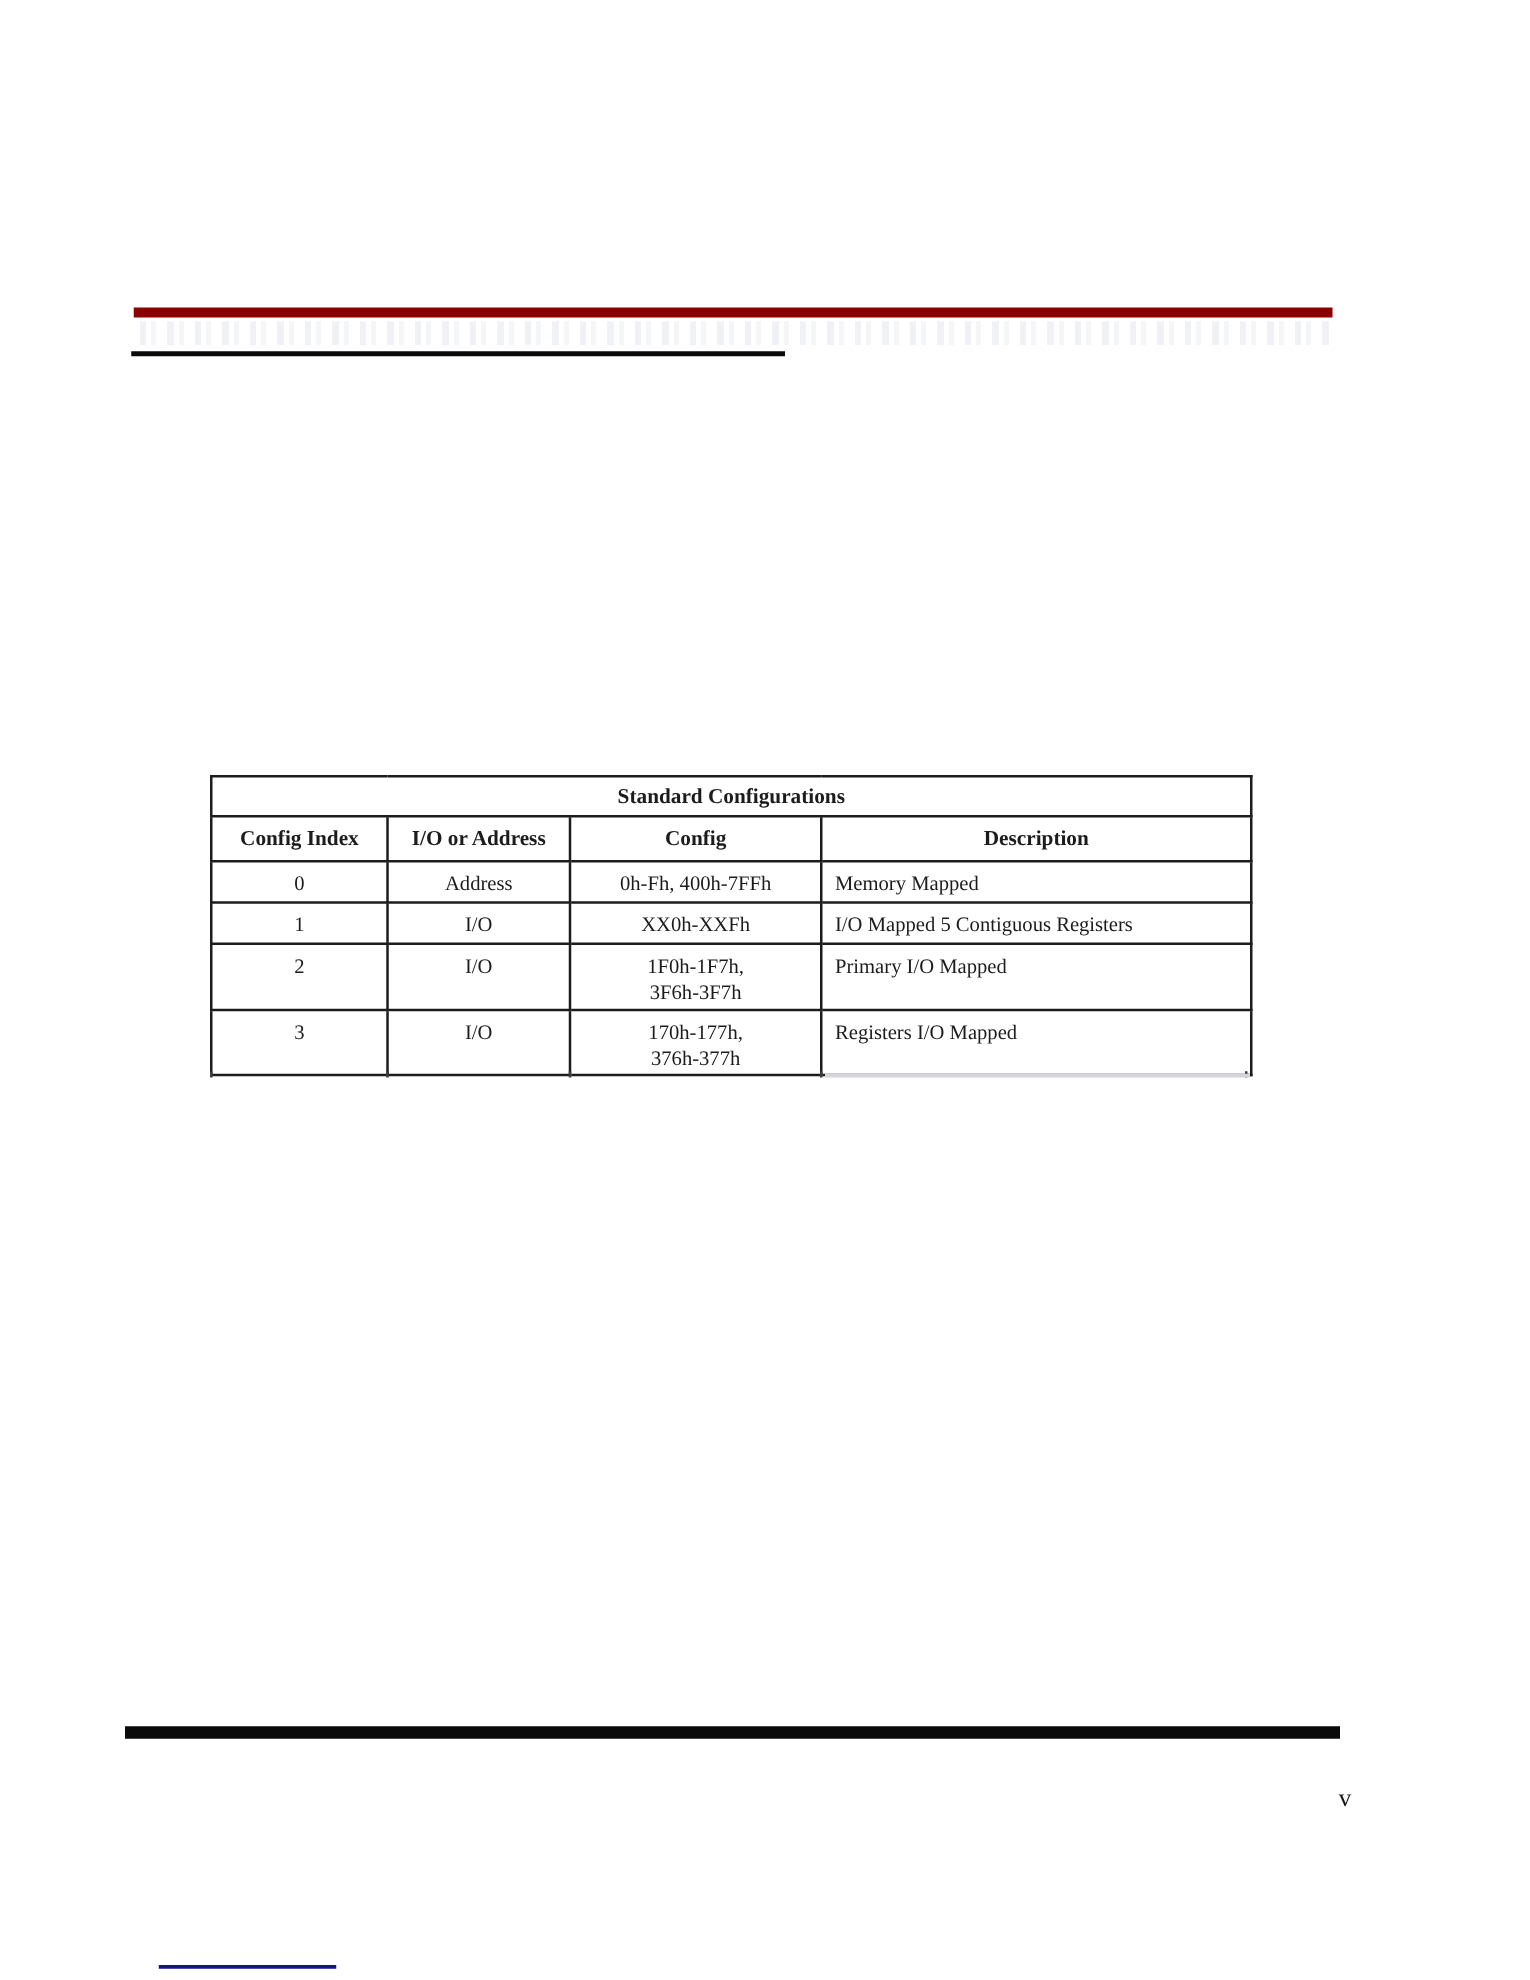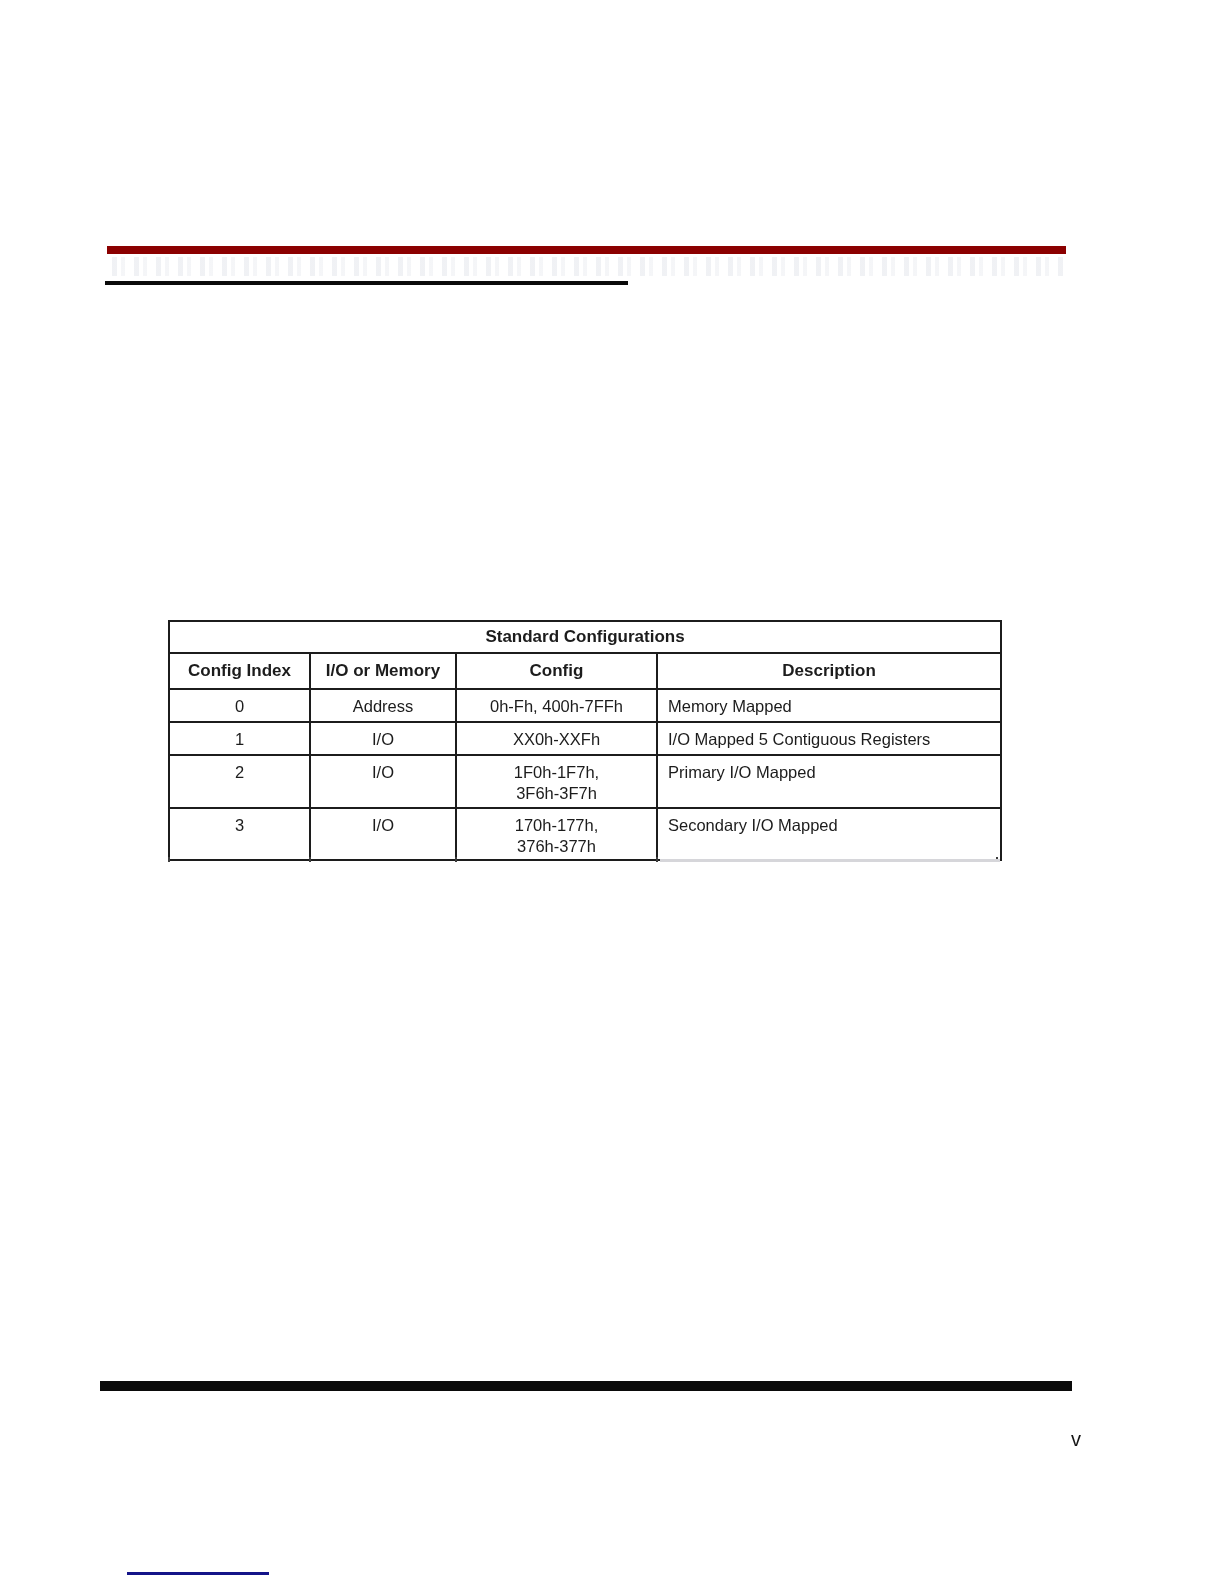--- a/index.html
+++ b/index.html
@@ -8,20 +8,21 @@
     background: #ffffff;
     font-family: "Liberation Sans", sans-serif;
   }
   .page {
     position: relative;
     width: 1224px;
     height: 1584px;
     background: #ffffff;
     overflow: hidden;
     color: var(--text, #1c1c1c);
+    font-family: Liberation Serif, serif;
   }
 
   
   .red-rule {
     position: absolute;
     left: 107px; top: 246px;
     width: 959px; height: 8px;
     background: var(--accent-rule, #8b0000);
   }
   .ghost-band {
@@ -145,21 +146,21 @@
       <col style="width:146px">
       <col style="width:201px">
       <col style="width:344px">
     </colgroup>
     <thead>
       <tr class="row-title">
         <th class="table-title" colspan="4">Standard Configurations</th>
       </tr>
       <tr class="row-header">
         <th class="col-header">Config Index</th>
-        <th class="col-header">I/O or Memory</th>
+        <th class="col-header">I/O or Address</th>
         <th class="col-header">Config</th>
         <th class="col-header">Description</th>
       </tr>
     </thead>
     <tbody>
       <tr class="row-r0">
         <td class="c-center">0</td>
         <td class="c-center">Address</td>
         <td class="c-center">0h-Fh, 400h-7FFh</td>
         <td class="c-desc">Memory Mapped</td>
@@ -175,21 +176,21 @@
         <td class="c-center">I/O</td>
         <td class="c-center">1F0h-1F7h,
 3F6h-3F7h</td>
         <td class="c-desc">Primary I/O Mapped</td>
       </tr>
       <tr class="row-r3">
         <td class="c-center">3</td>
         <td class="c-center">I/O</td>
         <td class="c-center">170h-177h,
 376h-377h</td>
-        <td class="c-desc">Secondary I/O Mapped</td>
+        <td class="c-desc">Registers I/O Mapped</td>
       </tr>
     </tbody>
   </table>
 
   <div class="table-stub stub-a"></div>
   <div class="table-stub stub-b"></div>
   <div class="table-stub stub-c"></div>
   <div class="table-stub stub-d"></div>
   <div class="table-stub stub-e"></div>
   <div class="table-smudge"></div>

